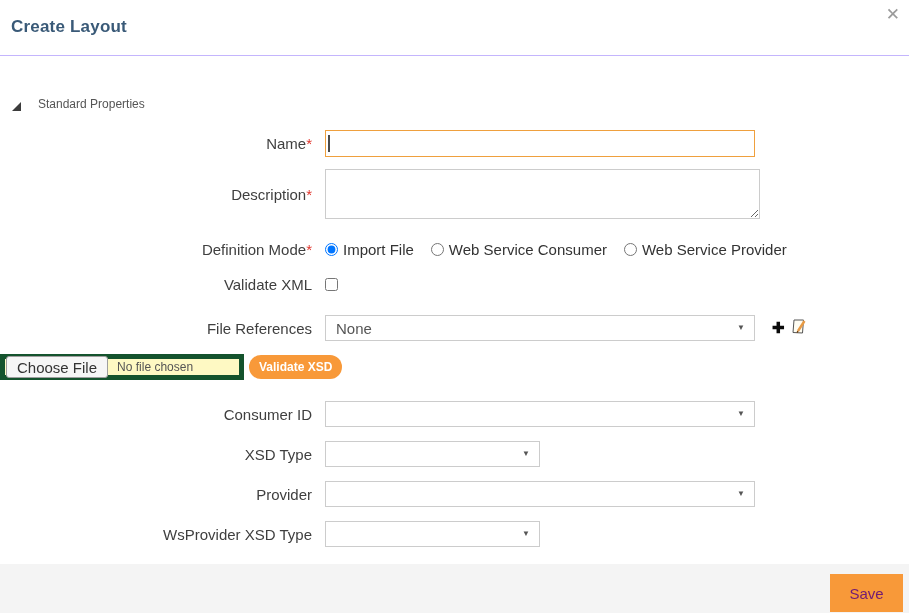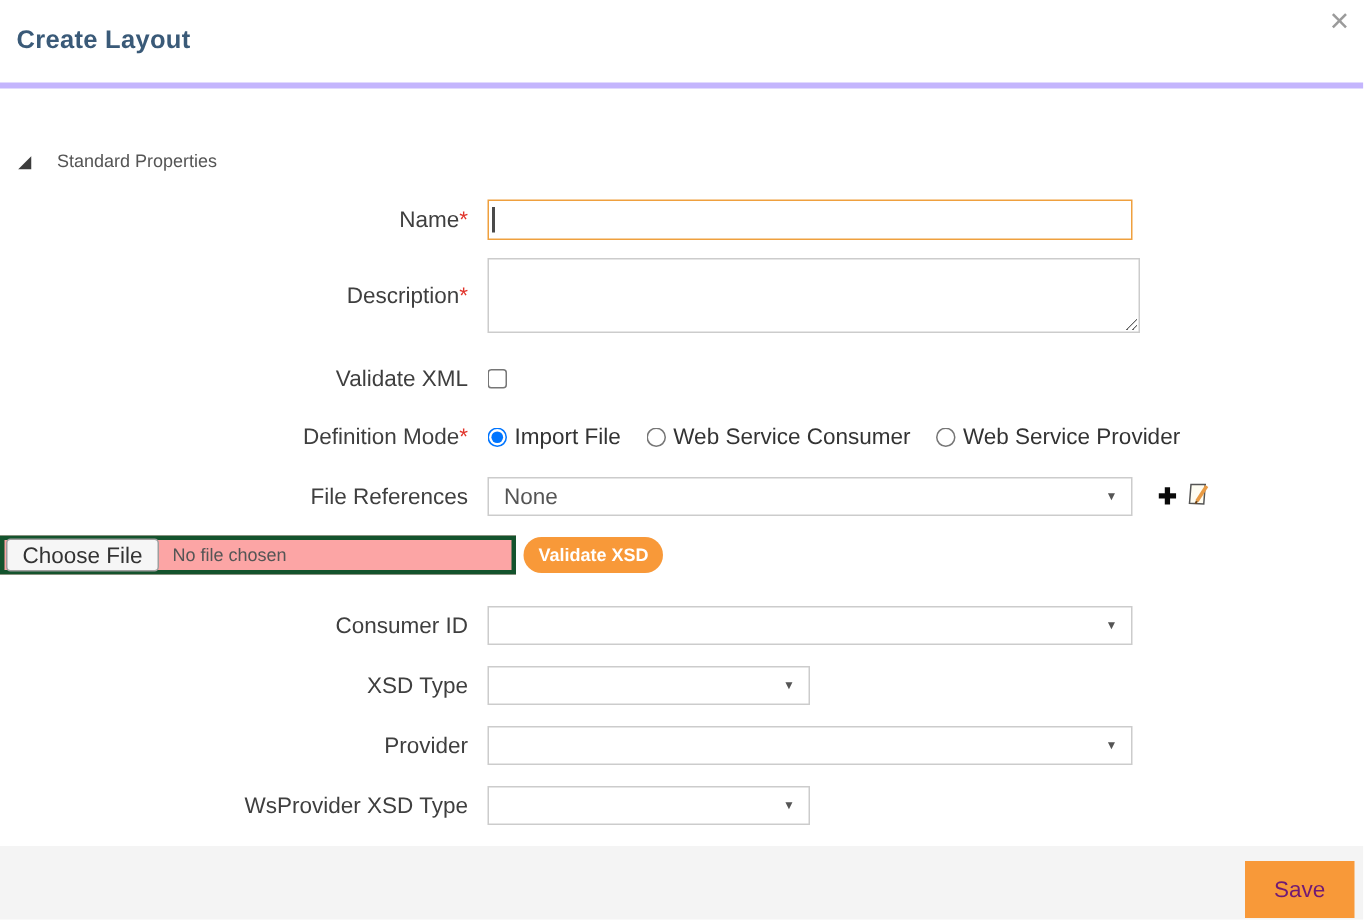--- a/index.html
+++ b/index.html
@@ -1,20 +1,20 @@
 <!DOCTYPE html>
 <html><head>
 <meta charset="utf-8">
 <style>
   html,body { margin:0; padding:0; background:#fff; }
   body { font-family:"Liberation Sans", sans-serif; }
   .page { position:relative; width:909px; height:616px; background:#ffffff; overflow:hidden; }
 
   
-  .hdr { position:relative; height:55px; border-bottom:4px solid #c4b5fd; background:#fff; }
+  .hdr { position:relative; height:55px; border-bottom:1px solid #c4b5fd; background:#fff; }
   .hdr-title { position:absolute; left:11px; top:17px; font-size:17px; font-weight:bold; color:#3a5a78; letter-spacing:.2px; }
   .close-btn { position:absolute; right:9px; top:5px; font-size:17px; color:#9b9b9b; font-weight:300; cursor:pointer; line-height:20px; }
 
   
   .section-hdr { display:flex; margin:41px 0 0 12px; }
   .tri { width:9px; height:9px; display:inline-block; cursor:pointer; }
   .section-title { margin-left:17px; font-size:12px; color:#555; }
 
   
   .form { margin-top:19px; }
@@ -37,21 +37,21 @@
 
   .selectbox { position:relative; height:26px; box-sizing:border-box; border:1px solid #ccc; background:#fff;
                display:flex; align-items:center; padding:0 22px 0 10px; font-size:15px; color:#555; cursor:pointer; }
   .selectbox .arrow { position:absolute; right:9px; top:50%; transform:translateY(-52%); font-size:8px; color:#555; }
   .w-wide { width:430px; } .w-short { width:215px; }
 
   .iconbtn { background:none; border:none; padding:0; cursor:pointer; display:inline-flex; align-items:center; }
   .addbtn { margin-left:17px; font-size:15px; font-weight:bold; color:#0a0a0a; }
   .editbtn { margin-left:6px; }
 
-  .filebox { width:344px; height:26px; box-sizing:border-box; border:3px solid #14532d; display:flex; align-items:center; background:#fca5a5; }
+  .filebox { width:244px; height:26px; box-sizing:border-box; border:5px solid #14532d; display:flex; align-items:center; background:#fef9c3; }
   .choosebtn { height:22px; margin:1px; padding:0 10px; border:1px solid #9e9e9e; border-radius:3px; background:#f6f6f6; font-family:inherit; font-size:15px; color:#333; cursor:pointer; white-space:nowrap; }
   .nofile { padding-left:8px; font-size:12px; color:#555; white-space:nowrap; }
   .validate-btn { margin-left:5px; height:24px; padding:0 10px; background:#f89939; color:#fff; border:none; border-radius:12px; font-family:inherit; font-size:12px; font-weight:bold; cursor:pointer; }
 
   
   .ftr { position:absolute; left:0; right:0; bottom:3px; height:49px; background:#f4f4f4; }
   .save-btn { position:absolute; right:6px; top:10px; width:73px; height:38px; background:#f89939; color:#701a75; border:none; font-family:inherit; font-size:15px; cursor:pointer; }
 </style>
 </head>
 <body>
@@ -82,41 +82,41 @@
         <input class="txt" type="text" value="" style="">
         <span class="caret"></span>
       </span>
     </div>
 
     <div class="row mb22">
       <span class="lbl"><span>Description</span><span class="req">*</span></span>
       <textarea class="desc" style=""></textarea>
     </div>
 
-    <div class="row mb22">
-      <span class="lbl">Validate XML</span>
-      <input type="checkbox" style="">
-    </div>
-
     <div class="row mb18">
       <span class="lbl"><span>Definition Mode</span><span class="req">*</span></span>
       <div class="radios">
         <label class="radio-opt">
           <input type="radio" name="defmode" checked="" style="">
           <span>Import File</span>
         </label>
         <label class="radio-opt">
           <input type="radio" name="defmode" style="">
           <span>Web Service Consumer</span>
         </label>
         <label class="radio-opt">
           <input type="radio" name="defmode" style="">
           <span>Web Service Provider</span>
         </label>
       </div>
+    </div>
+
+    <div class="row mb22">
+      <span class="lbl">Validate XML</span>
+      <input type="checkbox" style="">
     </div>
 
     <div class="row mb13">
       <span class="lbl">File References</span>
       <div class="selectbox w-wide">
         <span>None</span>
         <span class="arrow">▼</span>
       </div>
       <button class="iconbtn addbtn">
         <span>✚</span>

